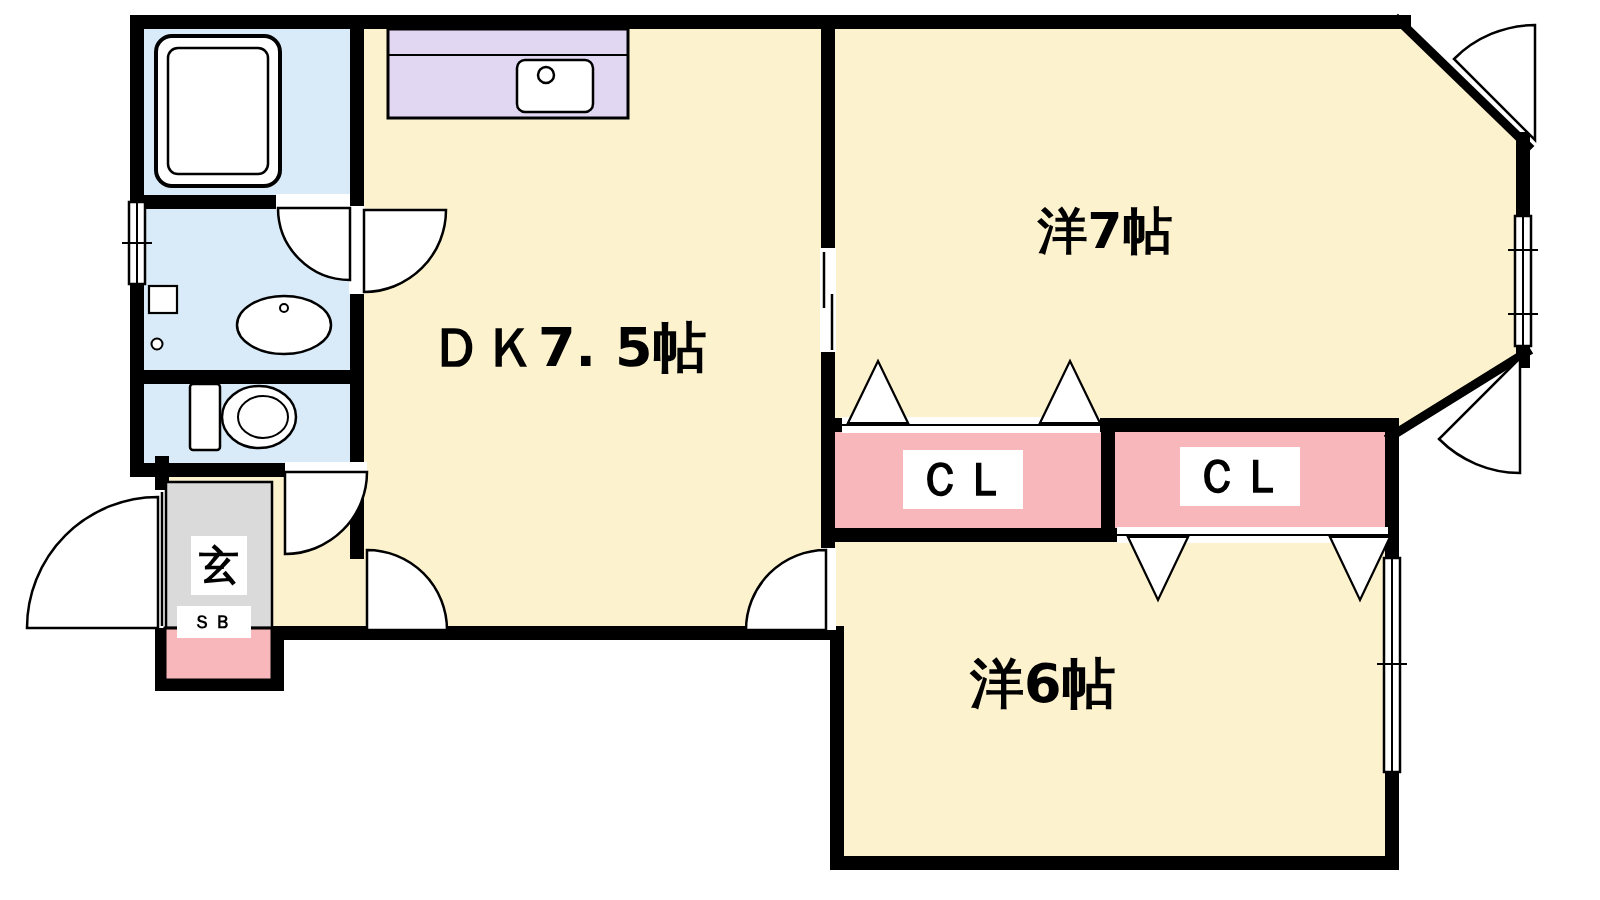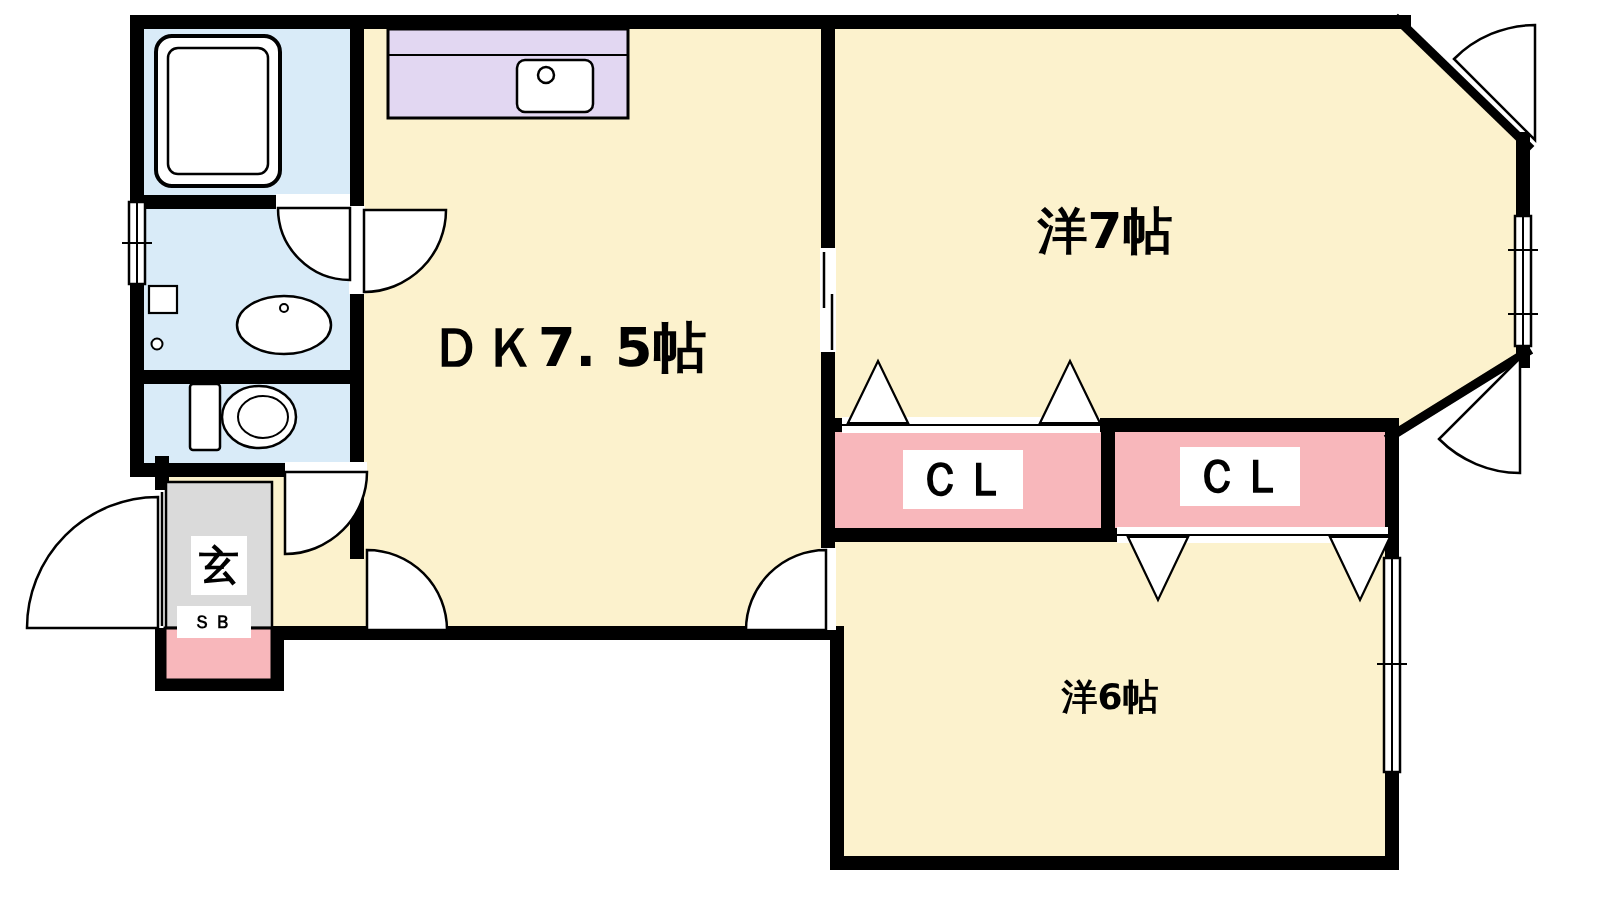--- a/index.html
+++ b/index.html
@@ -2,21 +2,21 @@
 <html><head>
 <meta charset="utf-8">
 <style>
   html,body{margin:0;padding:0;background:#fff;}
   #plan{position:relative;width:1600px;height:900px;background:#ffffff;overflow:hidden;
         font-family:"DejaVu Sans",sans-serif;}
   #plan svg{position:absolute;left:0;top:0;}
   .room-label{position:absolute;color:#000000;font-weight:bold;white-space:nowrap;}
   .lbl-dk{left:430px;top:312px;width:340px;font-size:54px;}
   .lbl-w7{left:965px;top:198px;width:280px;text-align:center;font-size:50px;}
-  .lbl-w6{left:970px;top:673px;width:280px;text-align:center;font-size:36px;}
+  .lbl-w6{left:970px;top:648px;width:280px;text-align:left;font-size:54px;}
   .lbl-cl{font-size:46px;background:#ffffff;padding:2px 14px;line-height:1.2;}
   .lbl-cl1{left:903px;top:450px;}
   .lbl-cl2{left:1180px;top:447px;}
   .lbl-gen{left:191px;top:536px;font-size:40px;background:#ffffff;padding:2px 8px;}
   .lbl-sb{left:177px;top:606px;font-size:18px;background:#ffffff;padding:4px 16px;letter-spacing:3px;}
 </style>
 </head>
 <body>
 
 <div id="plan">

